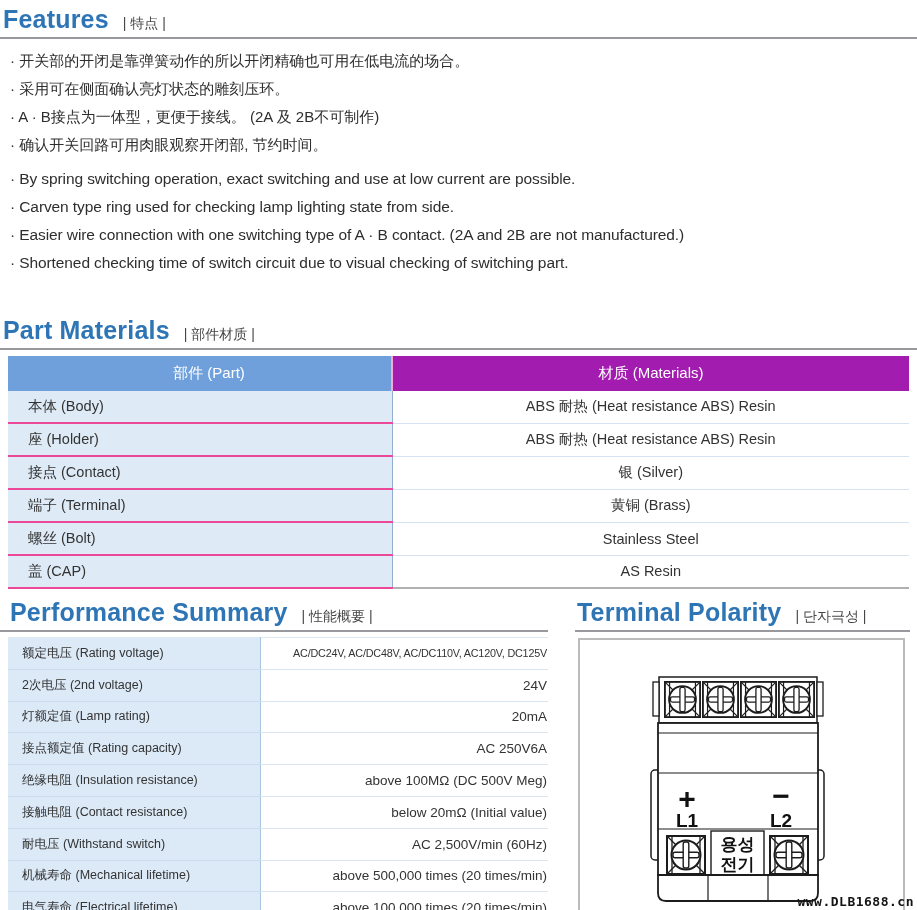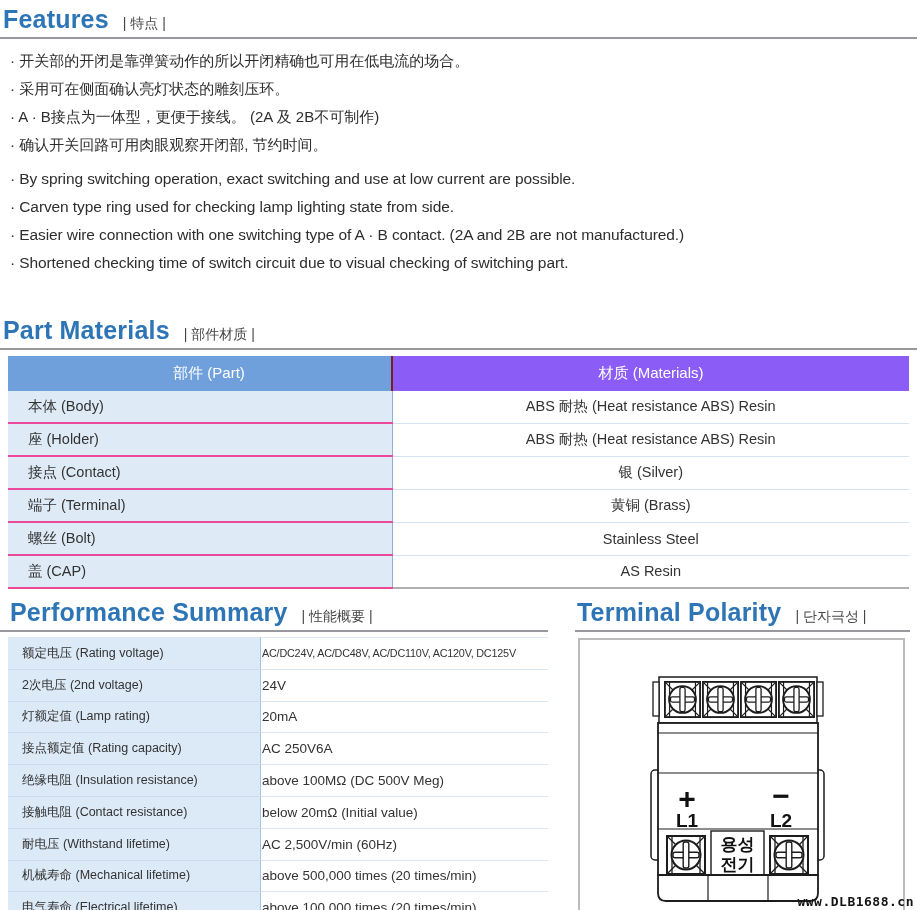--- a/index.html
+++ b/index.html
@@ -21,37 +21,37 @@
   .bullets{list-style:none;margin:11px 0 0 0;padding:0 0 0 10px;}
   .bullets li{font-size:15px;line-height:21px;margin-bottom:7px;color:#2e2e2e;}
   .bullets.en{margin-top:13px;}
   .bullets.en li{font-size:15.5px;letter-spacing:-0.1px;}
   
   .part-section{margin-top:42px;}
   table{border-collapse:collapse;}
   .part-table{width:901px;margin:6px 8px 0 8px;font-size:14.5px;color:#333;border-bottom:2px solid #b0b0b0;}
   .part-table th{height:33px;font-weight:400;font-size:15px;color:#fff;}
   .part-table th.h-part{background:#6FA0DC;text-align:center;padding-left:20px;width:362px;}
-  .part-table th.h-mat{background:#8b5cf6;border-left:2px solid #7f1d1d;}
+  .part-table th.h-mat{background:#a21caf;border-left:2px solid #f9a8d4;}
   .part-table td{height:29px;}
   .part-table td.c-part{background:#DEEBF7;padding-left:20px;border-bottom:2px solid #ec4899;margin-left:29px;}
   .part-table td.c-mat{text-align:center;border-bottom:1px solid #d4e2f2;border-left:1px solid #93afd0;}
   
   .columns{display:flex;margin-top:8px;}
   .col-left{width:548px;}
   .col-right{width:342px;margin-left:27px;}
   .col-left .sec-head,.col-right .sec-head{padding-left:10px;}
   .col-right .sec-head{padding-left:2px;}
   .col-left .rule{width:548px;}
   .col-right .rule{width:335px;}
   
   .perf-table{width:540px;margin:5px 0 0 8px;color:#333;border-bottom:2px solid #b3b3b3;border-top:1px solid #dfe9f3;}
   .perf-table td{height:28.8px;}
   .perf-table td.c-label{background:#DCE9F6;width:237px;padding-left:14px;font-size:12.5px;border-bottom:1px solid #cbdcee;}
-  .perf-table td.c-value{text-align:left;font-size:13.5px;border-bottom:1px solid #d9e5f2;border-left:1px solid #a9c4e0;}
+  .perf-table td.c-value{text-align:right;font-size:13.5px;border-bottom:1px solid #d9e5f2;border-left:1px solid #a9c4e0;}
   .perf-table td.c-value.small{font-size:10.8px;letter-spacing:-0.2px;}
   
   .term-box{margin-top:6px;margin-left:3px;width:323px;height:287px;border:2px solid #bbbbbb;background:#fff;}
   .term-box svg{display:block;width:100%;height:100%;}
   .diagram-text{font-family:"Liberation Sans","DejaVu Sans",sans-serif;fill:#111;}
   
   .watermark{
     position:absolute;right:3px;bottom:1px;
     font-size:13px;font-weight:bold;color:#141414;letter-spacing:.5px;
     font-family:"DejaVu Sans Mono","Liberation Mono",monospace;
@@ -148,21 +148,21 @@
       </tr>
       <tr>
         <td class="c-label">绝缘电阻 (Insulation resistance)</td>
         <td class="c-value">above 100MΩ (DC 500V Meg)</td>
       </tr>
       <tr>
         <td class="c-label">接触电阻 (Contact resistance)</td>
         <td class="c-value">below 20mΩ (Initial value)</td>
       </tr>
       <tr>
-        <td class="c-label">耐电压 (Withstand lifetime)</td>
+        <td class="c-label">耐电压 (Withstand switch)</td>
         <td class="c-value">AC 2,500V/min (60Hz)</td>
       </tr>
       <tr>
         <td class="c-label">机械寿命 (Mechanical lifetime)</td>
         <td class="c-value">above 500,000 times (20 times/min)</td>
       </tr>
       <tr>
         <td class="c-label">电气寿命 (Electrical lifetime)</td>
         <td class="c-value">above 100,000 times (20 times/min)</td>
       </tr>

